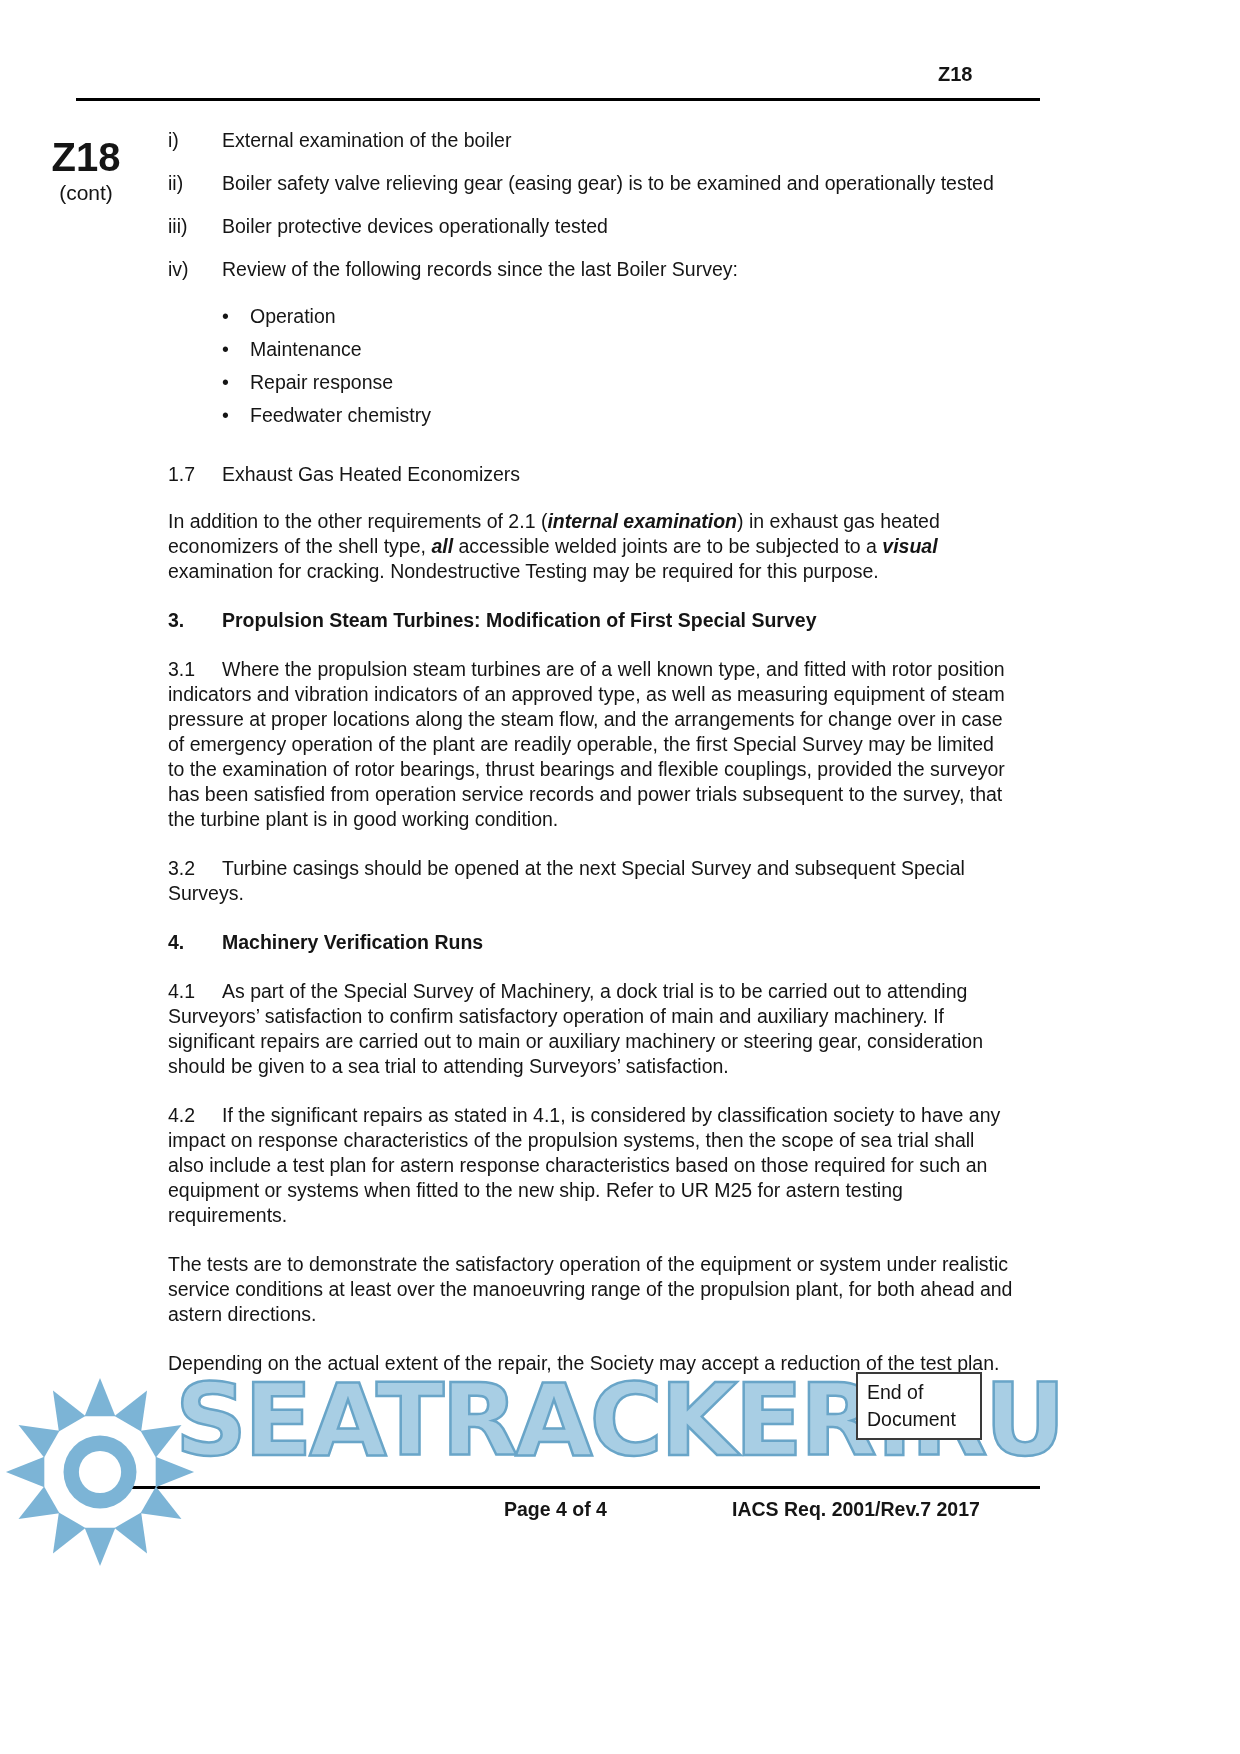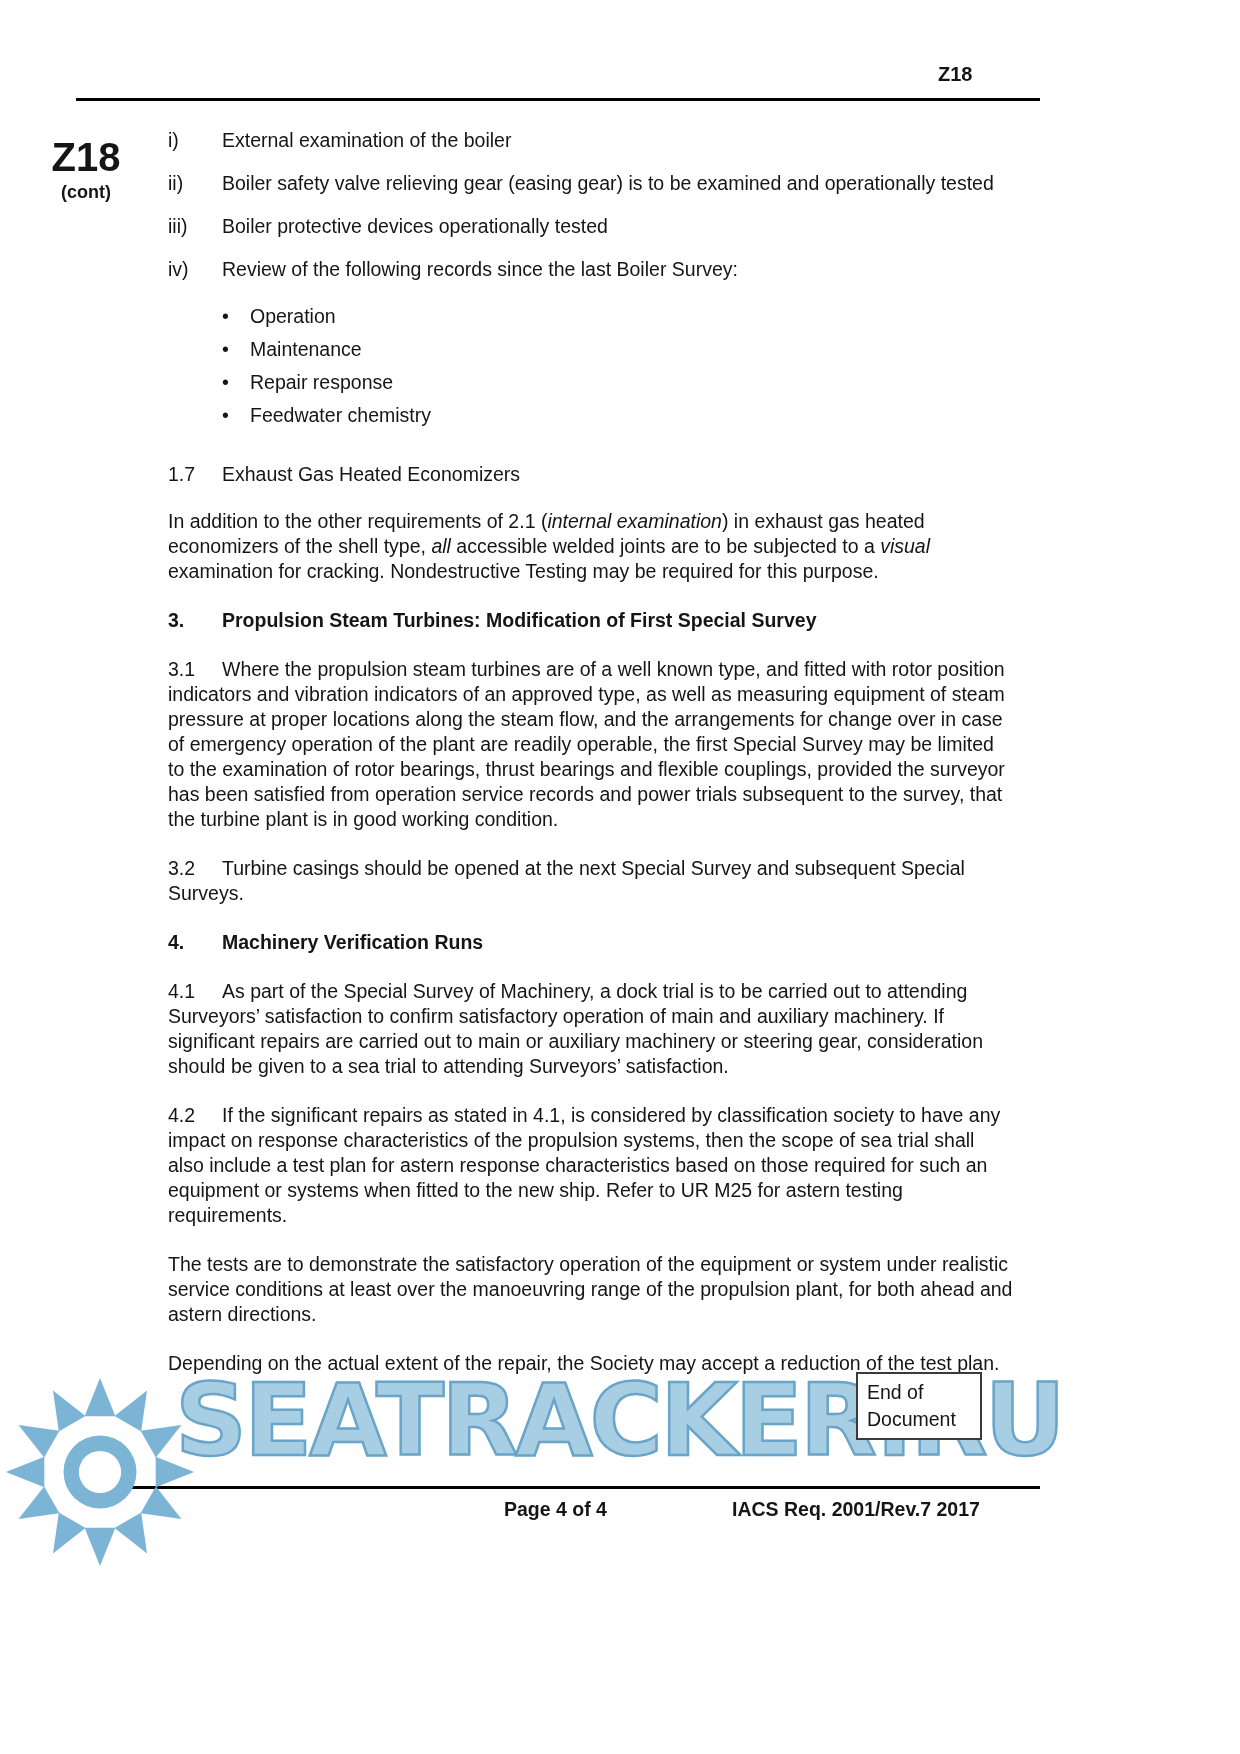--- a/index.html
+++ b/index.html
@@ -16,40 +16,40 @@
     margin:0 auto;
   }
 
   
   .hdr-code { position:absolute; top:62px; left:938px; font-weight:bold; font-size:20px; z-index:3; }
   .hdr-rule { position:absolute; top:98px; left:76px; width:964px; height:3px; background:#000; z-index:3; }
 
   
   .margin-label { position:absolute; left:50px; top:136px; width:72px; text-align:center; z-index:3; }
   .mcode { font-size:40px; font-weight:bold; line-height:42px; }
-  .mcont { font-size:18px; font-weight:bold; margin-top:2px; }
+  .mcont { font-size:21px; font-weight:normal; margin-top:2px; }
 
   
   .main { position:absolute; left:168px; top:128px; width:846px; z-index:3; }
 
   .li { display:flex; margin-bottom:18px; }
   .li .marker { flex:0 0 54px; }
   .li .litext { flex:1; }
 
   .bullets { padding-left:54px; margin:4px 0 30px 0; }
   .bullet-row { display:flex; line-height:33px; }
   .bullet-glyph { flex:0 0 28px; }
 
   .sec-head-plain { margin:20px 0 22px 0; }
   .sec-head { font-weight:bold; margin:12px 0 24px 0; }
   .hnum { display:inline-block; width:54px; }
 
   .para { margin-bottom:24px; }
   .pnum { display:inline-block; width:54px; }
-  .bi { font-weight:normal; font-style:italic; }
+  .bi { font-weight:bold; font-style:italic; }
 
   
   .end-box {
     position:absolute; left:856px; top:1372px; width:126px; min-height:66px;
     border:2px solid #3a3a3a; padding:5px 9px; line-height:27px;
     background:#fff; z-index:4;
   }
 
   
   .footer-rule { position:absolute; top:1486px; left:76px; width:964px; height:3px; background:#000; z-index:1; }

